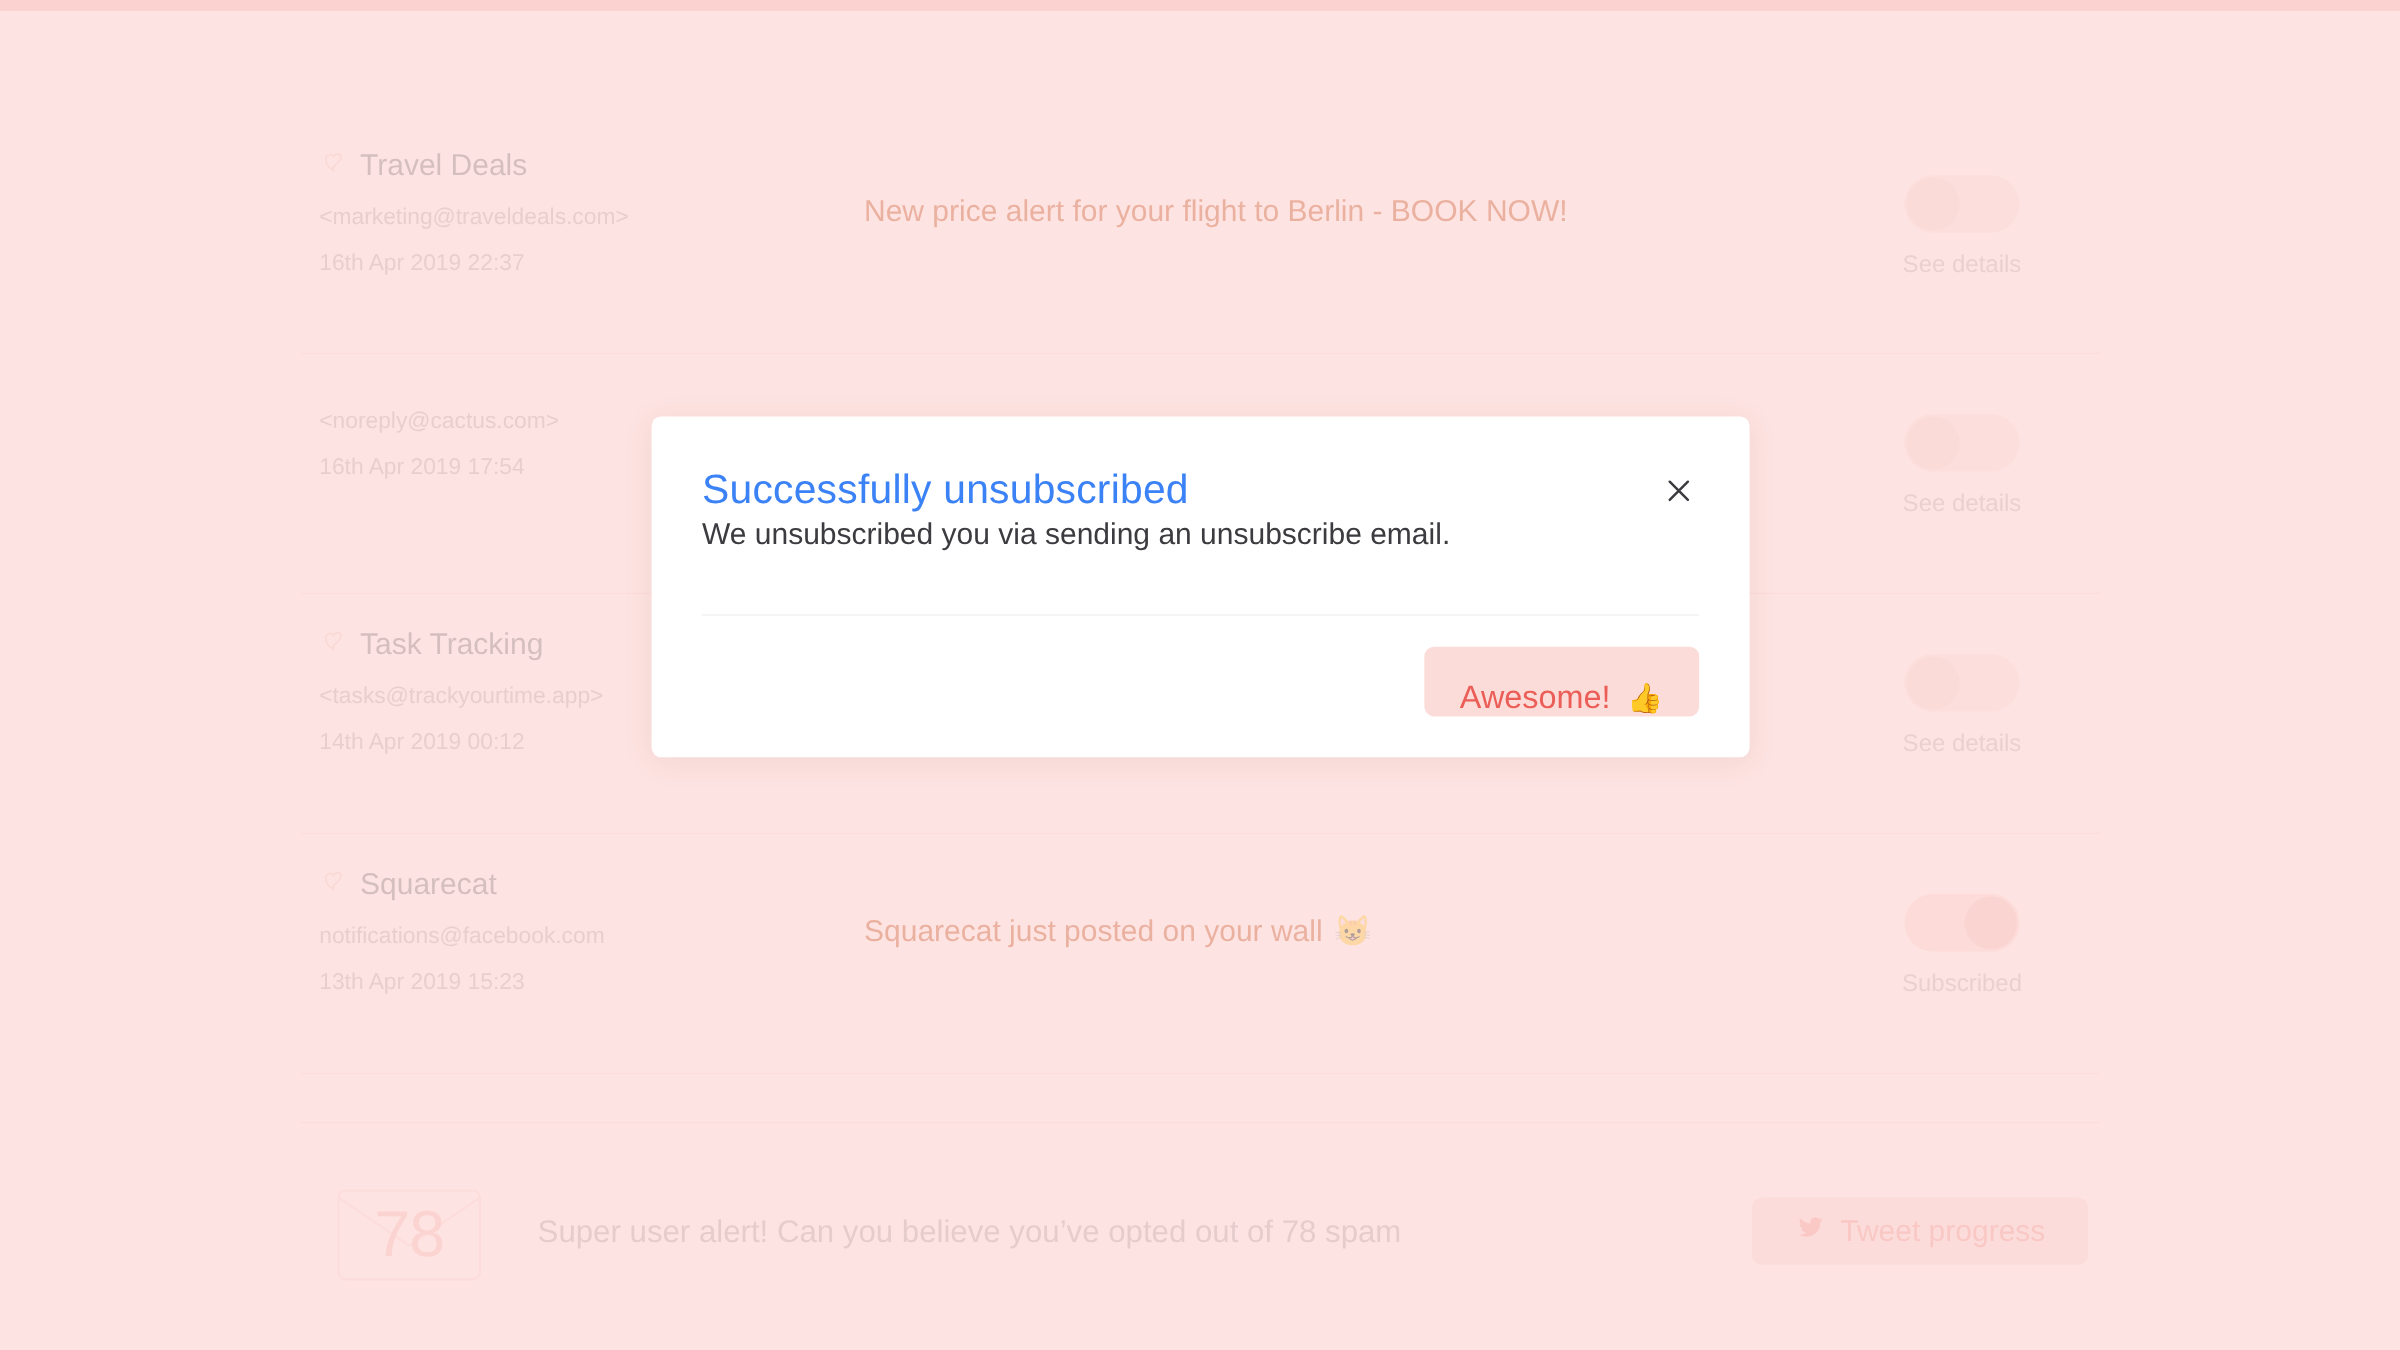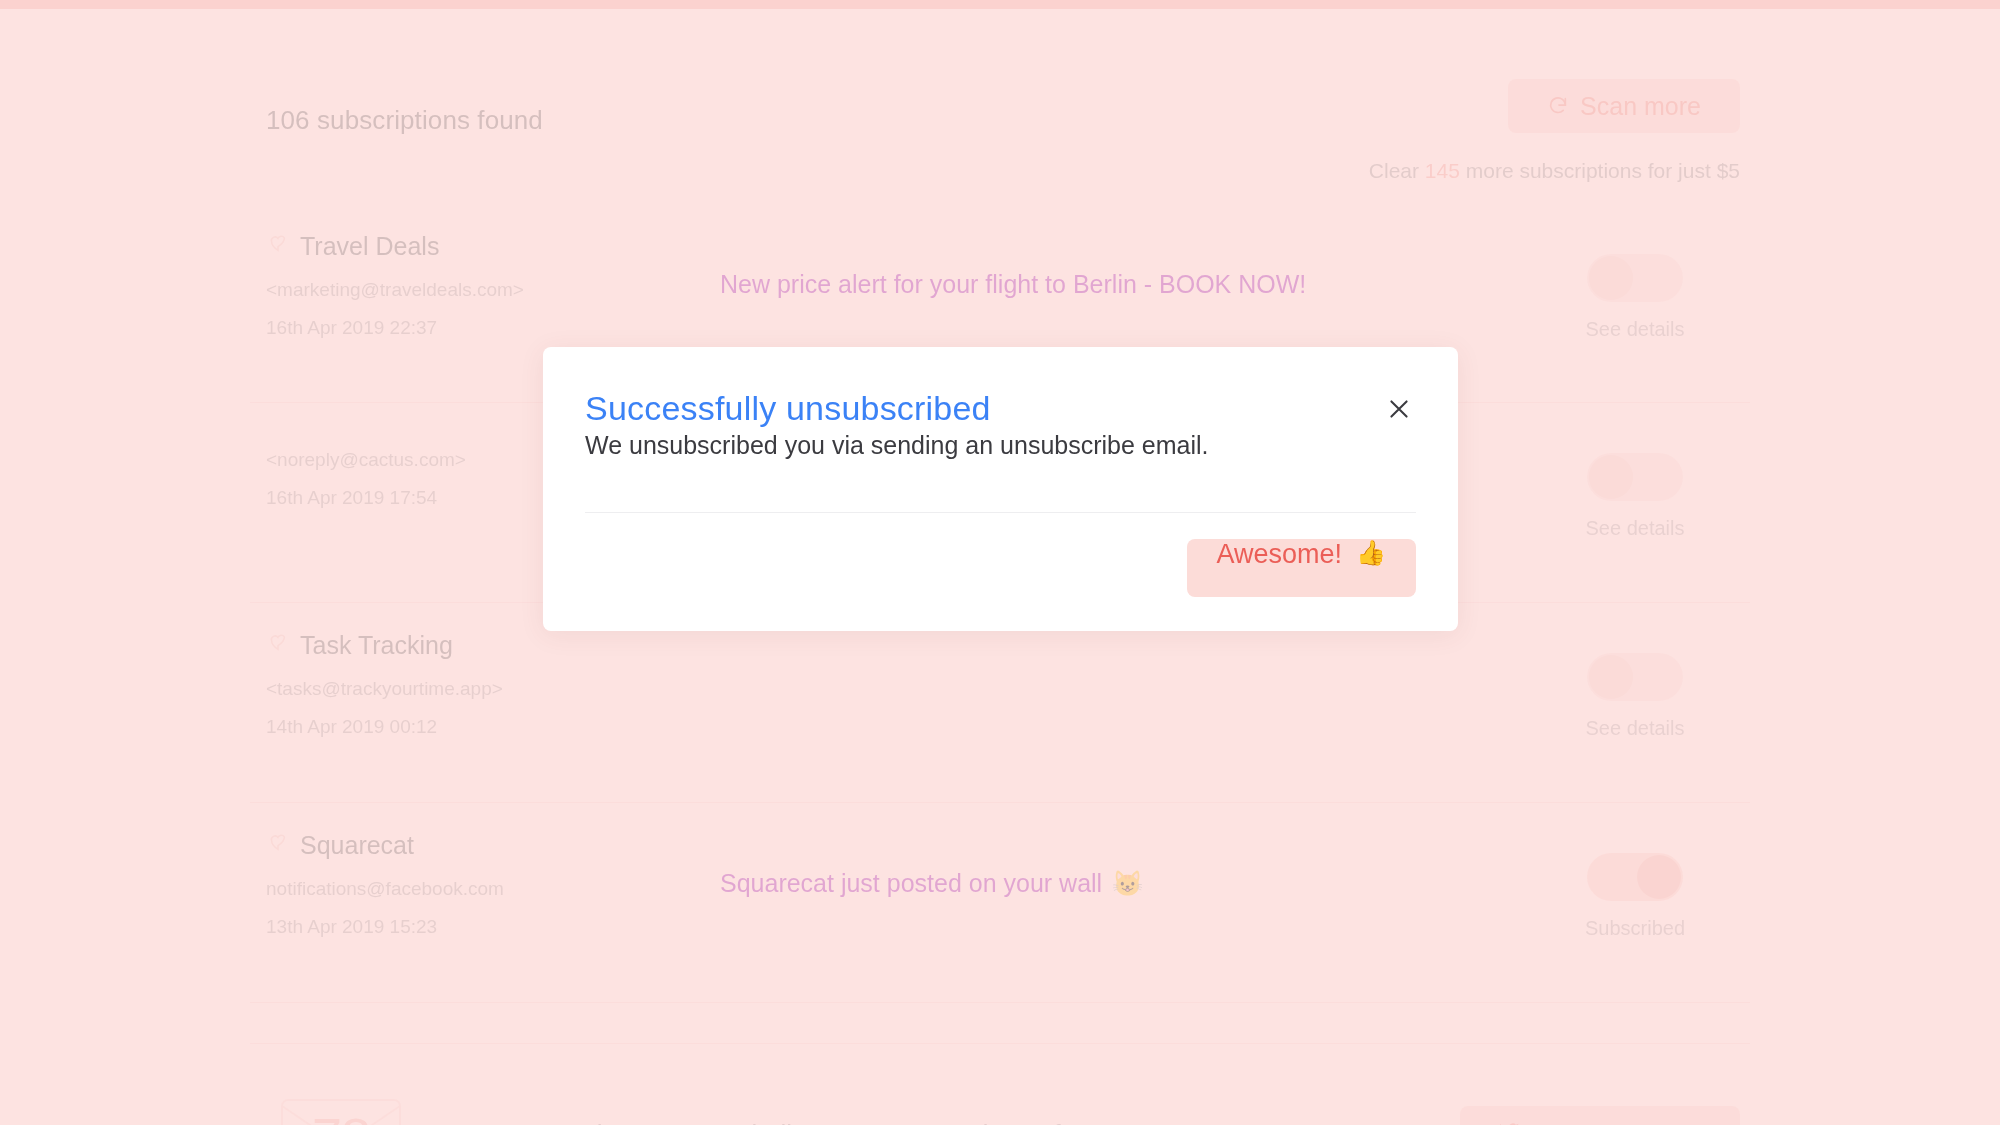--- a/index.html
+++ b/index.html
@@ -118,21 +118,21 @@
     font-size: 19px;
     color: #b6a4a5;
   }
 
   .row-subject {
     position: absolute;
     left: 470px;
     top: 66px;
     width: 760px;
     font-size: 25px;
-    color: #a21caf;
+    color: #c2410c;
     display: flex;
     align-items: flex-end;
     gap: 10px;
   }
 
   .row-right {
     position: absolute;
     right: 10px;
     top: 50px;
     width: 210px;
@@ -278,51 +278,34 @@
   .awesome-btn {
     background: #fcdcd8;
     border: none;
     border-radius: 8px;
     height: 58px;
     padding: 0 30px;
     font-size: 27px;
     font-family: "Liberation Sans", sans-serif;
     color: #eb5e57;
     display: flex;
-    align-items: flex-start;
+    align-items: flex-end;
     gap: 14px;
     cursor: pointer;
   }
   .awesome-emoji { font-size: 24px; }
 </style>
 </head>
 <body>
 
 <div class="top-strip"></div>
 
 <div class="page">
   <div class="container">
 
-    <div class="header-row">
-      <div class="subs-found">106 subscriptions found</div>
-
-      <button class="scan-more-btn">
-        <span class="refresh-icon">
-          <svg width="22" height="22" viewBox="0 0 24 24" fill="none" stroke="#f08c85" stroke-width="1.8" stroke-linecap="round">
-            <path d="M20 11a8 8 0 1 0-2.3 5.7"></path>
-            <path d="M20 4v7h-7"></path>
-          </svg>
-        </span>
-        <span>Scan more</span>
-      </button>
-
-      <div class="clear-more">
-        <span>Clear </span><span class="hl">145</span><span> more subscriptions for just $5</span>
-      </div>
-    </div>
 
     <div class="list">
 
       <div class="sub-row">
         <div class="row-left">
           <div class="sender-line">
             <span class="heart-icon">
               <svg width="24" height="22" viewBox="0 0 24 24" fill="none" stroke="#f6c6c1" stroke-width="1.7">
                 <path d="M12 20s-7-4.6-7-9.4A4 4 0 0 1 12 7a4 4 0 0 1 7-0.4c0 4.8-7 9.4-7 9.4z"></path>
               </svg>

